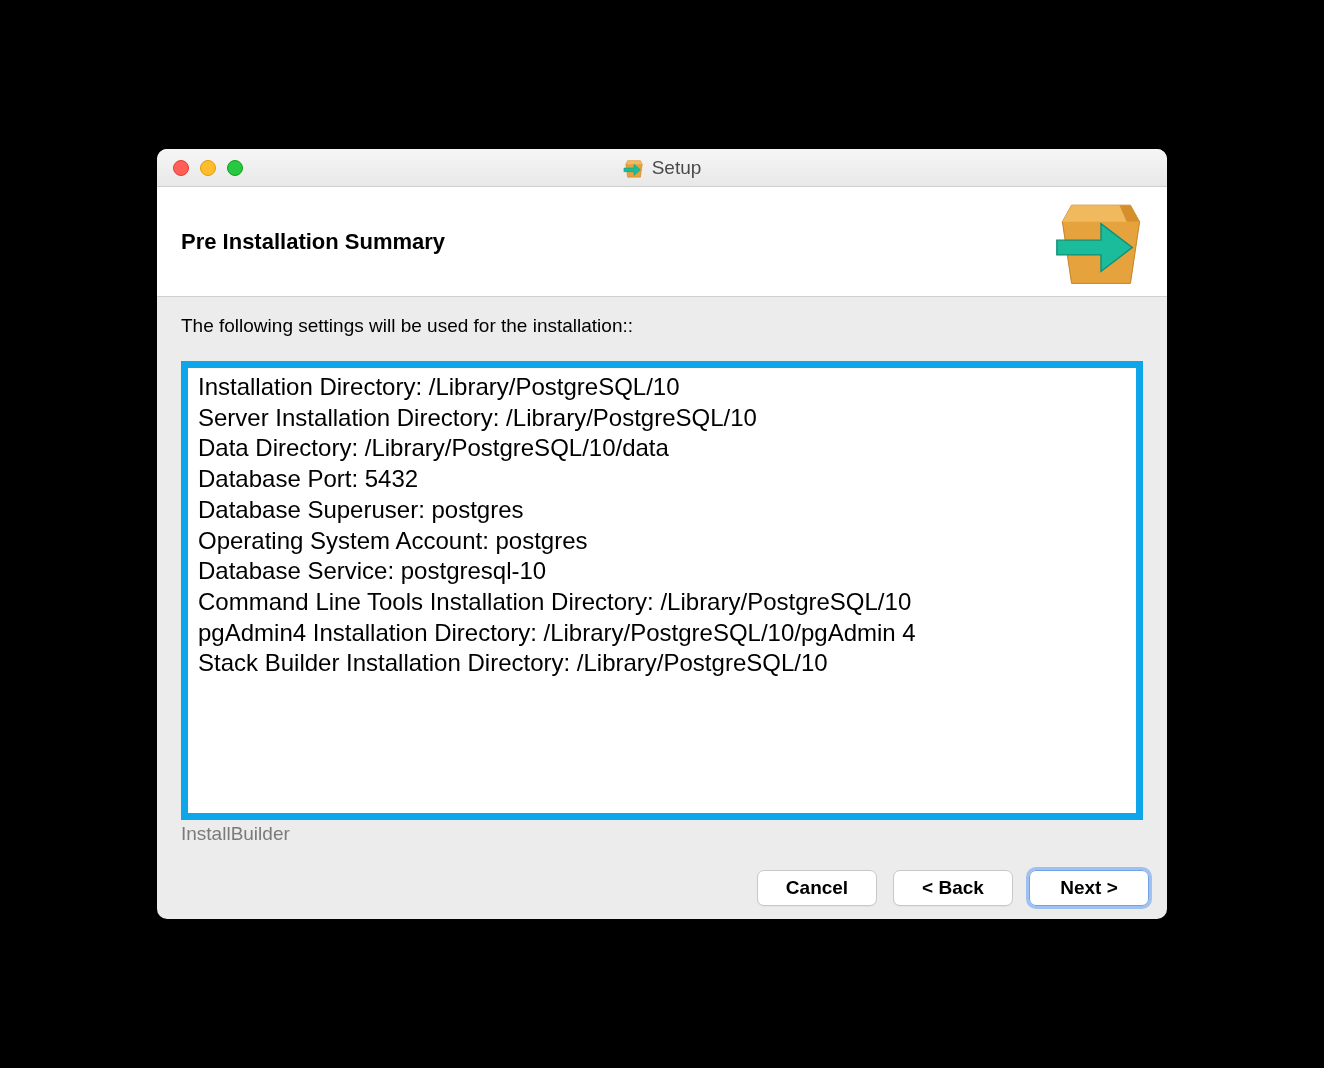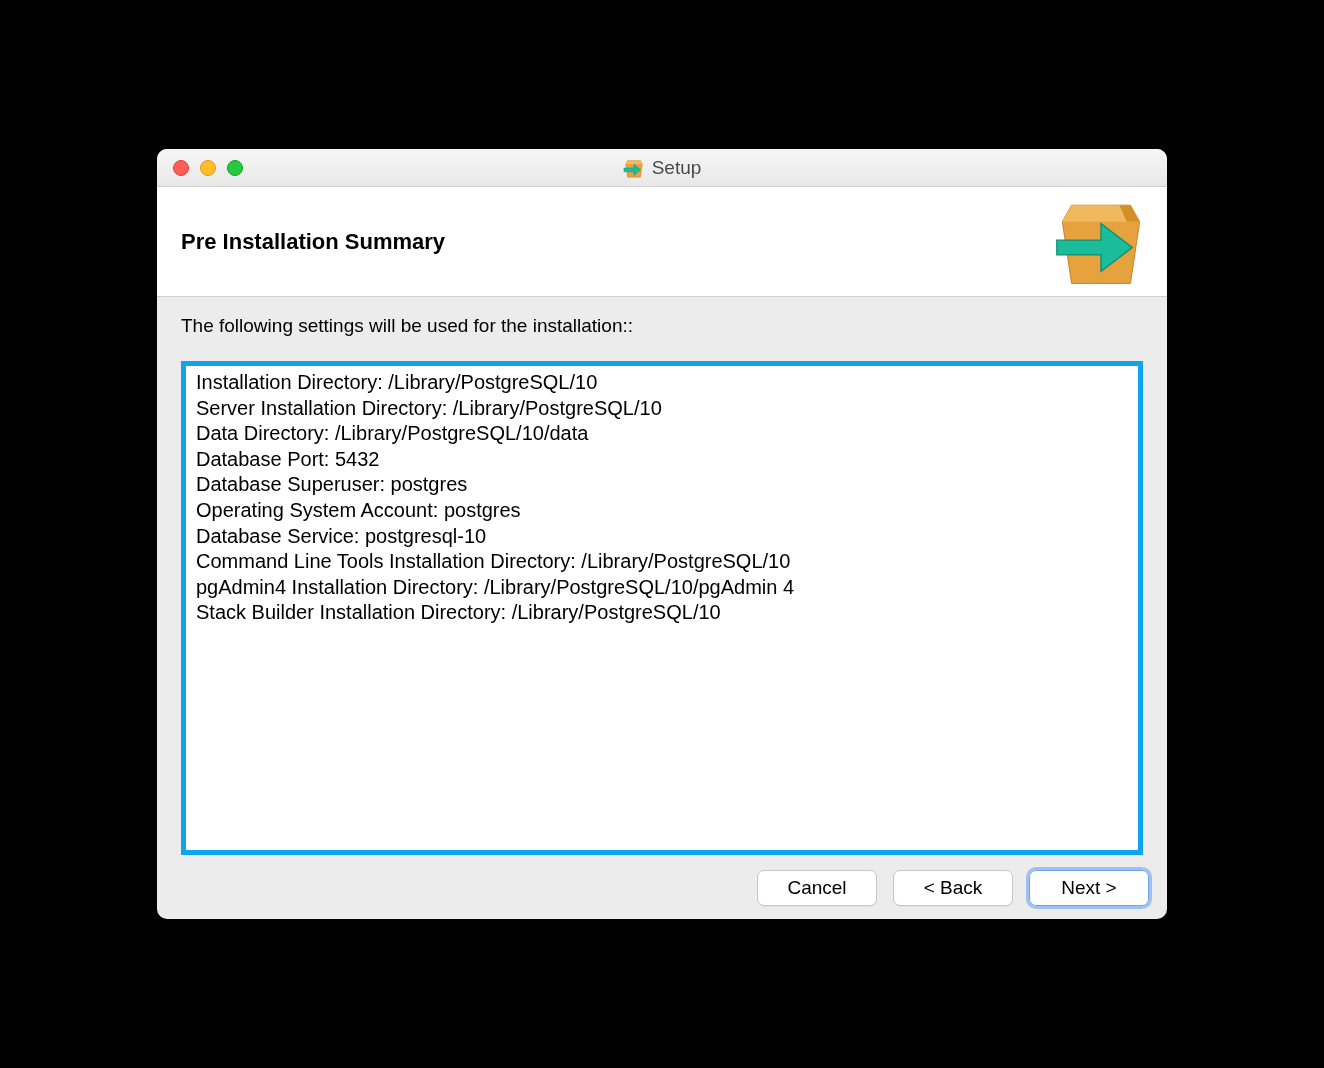--- a/index.html
+++ b/index.html
@@ -82,24 +82,24 @@
       display: flex;
       flex-direction: column;
     }
     .intro-text {
       font-size: 19px;
       color: #000;
       margin-bottom: 24px;
     }
     .summary-box {
       background: #fff;
-      border: 5px solid #0ea5e9;
+      border: 7px solid #0ea5e9;
       flex: 1;
       padding: 4px 0 10px 10px;
-      font-size: 20px;
+      font-size: 24px;
       color: #000;
       line-height: 1.28;
       white-space: pre-line;
       overflow: auto;
     }
     .installbuilder-row {
       padding: 3px 0 10px 0;
       font-size: 19px;
       color: #7a7a7a;
       position: relative;
@@ -125,20 +125,21 @@
       background: #fff;
       border: 1px solid #c8c8c8;
       border-radius: 7px;
       height: 36px;
       min-width: 120px;
       padding: 0 22px;
       font-size: 19px;
       color: #000;
       cursor: pointer;
       box-shadow: 0 1px 0 rgba(0,0,0,0.04);
+      font-weight: bold;
     }
     .btn.default {
       outline: 3px solid #9fc0f0;
       outline-offset: 0;
       border-color: #6fa3e6;
     }
   </style>
 </head>
 <body>
 
@@ -169,20 +170,21 @@
         <path d="M18 10 L82 10 L92 28 L8 28 Z" fill="#f0b95d"></path>
         <path d="M70 10 L82 10 L92 28 L78 28 Z" fill="#d48f2a"></path>
         <path d="M2 48 L50 48 L50 30 L84 56 L50 82 L50 64 L2 64 Z" fill="#1abc9c" stroke="#0e8f76" stroke-width="1.5"></path>
       </svg>
     </div>
   </div>
 
   <div class="content-area">
     <div class="intro-text">The following settings will be used for the installation::</div>
     <div class="summary-box" id="summary-box"><div>Installation Directory: /Library/PostgreSQL/10</div><div>Server Installation Directory: /Library/PostgreSQL/10</div><div>Data Directory: /Library/PostgreSQL/10/data</div><div>Database Port: 5432</div><div>Database Superuser: postgres</div><div>Operating System Account: postgres</div><div>Database Service: postgresql-10</div><div>Command Line Tools Installation Directory: /Library/PostgreSQL/10</div><div>pgAdmin4 Installation Directory: /Library/PostgreSQL/10/pgAdmin 4</div><div>Stack Builder Installation Directory: /Library/PostgreSQL/10</div></div>
+    <div class="installbuilder-row">InstallBuilder</div>
   </div>
 
   <div class="footer">
     <button class="btn">Cancel</button>
     <button class="btn">&lt; Back</button>
     <button class="btn default">Next &gt;</button>
   </div>
 </div>
 
 </body></html>

